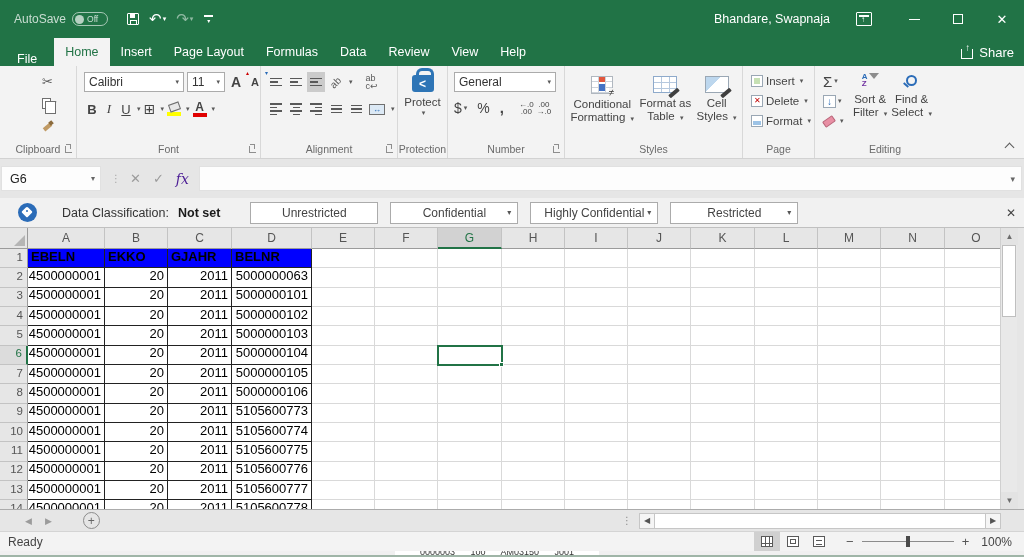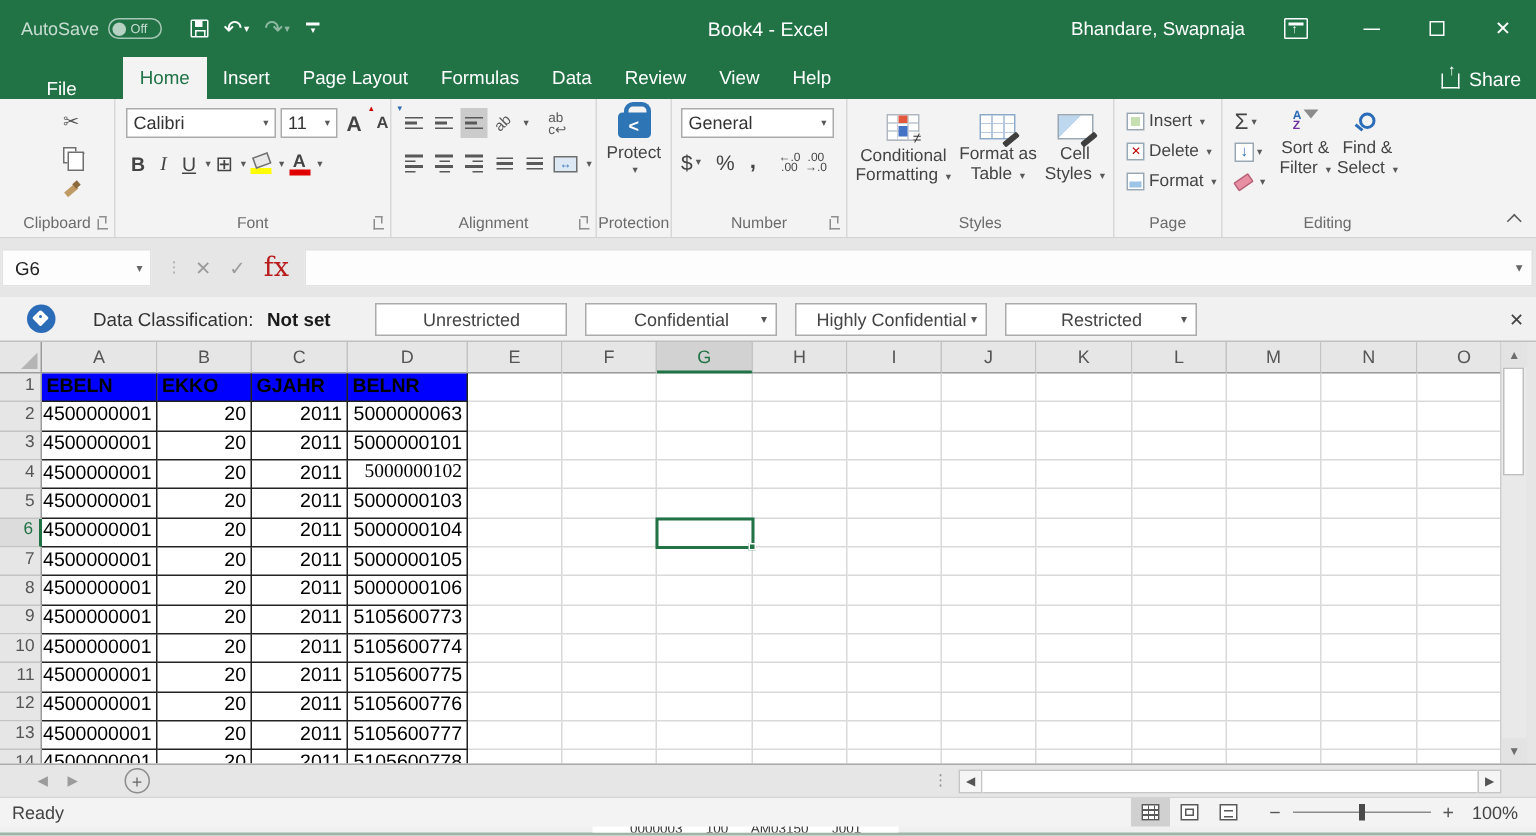--- a/index.html
+++ b/index.html
@@ -29,21 +29,21 @@
   .ribbon-opts { width:16px; height:14px; border:1px solid #fff; border-radius:1px; position:relative; margin-right:20px; }
   .ribbon-opts:before { content:''; position:absolute; top:2px; left:2px; right:2px; height:2px; background:#fff; }
   .ribbon-opts:after { content:'\2191'; position:absolute; top:2px; left:4px; font-size:8px; color:#fff; }
   .winbtn { width:44px; height:38px; display:flex; align-items:center; justify-content:center; color:#fff; font-size:13px; }
   .min-ico { width:11px; height:1px; background:#fff; }
   .max-ico { width:10px; height:10px; border:1px solid #fff; }
 
   
   .tabrow { top:38px; height:28px; background:#217346; display:flex; align-items:stretch; }
   .rtab { color:#fff; font-size:12.5px; display:flex; align-items:center; padding:0 11px; }
-  .rtab.file { padding:0 31px;margin-top:13px; }
+  .rtab.file { padding:0 17px;margin-top:13px; }
   .rtab.active { background:#f3f3f3; color:#217346; }
   .tellme { display:flex; align-items:center; color:#fff; font-size:13px; gap:7px; padding-left:13px; }
   .bulb { width:9px; height:9px; border:1.2px solid #fff; border-radius:50%; position:relative; }
   .bulb:after { content:''; position:absolute; left:2px; top:9px; width:3px; height:3px; border-left:1.2px solid #fff; border-right:1.2px solid #fff; }
   .share { position:absolute; right:10px; top:38px; height:28px; display:flex; align-items:center; color:#fff; font-size:13px; gap:6px; }
   .share-ico { width:12px; height:10px; border:1px solid #fff; border-top:none; position:relative; margin-top:4px; }
   .share-ico:before { content:'\2191'; position:absolute; left:3px; top:-7px; font-size:10px; color:#fff; }
 
   
   .ribbon { top:66px; height:93px; background:#f3f3f3; border-bottom:1px solid #d2d2d2; display:flex; }
@@ -149,21 +149,21 @@
   .mag:after { content:''; position:absolute; left:-5px; bottom:-2px; width:6px; height:2px; background:#2b6cb8; transform:rotate(40deg); }
   .collapse { position:absolute; right:10px; bottom:8px; width:8px; height:8px; font-size:0; }
   .collapse:before { content:''; position:absolute; left:0; top:2px; width:6px; height:6px; border-left:1.5px solid #595959; border-top:1.5px solid #595959; transform:rotate(45deg); }
 
   
   .fbar { top:159px; height:39px; background:#e6e6e6; display:flex; align-items:center; }
   .namebox { width:100px; height:25px; background:#fdfdfd; border:1px solid #e1e1e1; margin-left:1px; display:flex; align-items:center; font-size:12.5px; color:#222; padding-left:8px; }
   .namebox .ca { margin-left:auto; margin-right:5px; font-size:8px; color:#666; }
   .fdots { color:#a9a9a9; font-size:10px; margin:0 8px 0 10px; letter-spacing:1px; }
   .fbtns { display:flex; align-items:center; gap:12px; margin-right:10px; }
-  .fbtns .fx { font-family:"DejaVu Serif","Liberation Serif",serif; font-size:18px; color:#b91c1c; }
+  .fbtns .fx { font-family:"DejaVu Serif","Liberation Serif",serif; font-style:italic; font-size:14px; color:#4c1d95; }
   .fbtns .fb { color:#9b9b9b; font-size:13px; }
   .fbtns .ok { color:#9b9b9b; font-size:13px; }
   .finput { flex:1; height:25px; background:#fdfdfd; border:1px solid #e1e1e1; margin-right:2px; display:flex; align-items:center; justify-content:flex-end; }
   .finput .ca { font-size:9px; color:#666; margin-right:6px; }
 
   
   .classbar { top:198px; height:30px; background:#f1f1f1; border-bottom:1px solid #c0c0c0; display:flex; align-items:center; }
   .tag-ico { width:19px; height:19px; border-radius:50%; background:#2b6cb8; margin-left:18px; position:relative; }
   .tag-ico:before { content:''; position:absolute; left:5px; top:5px; width:8px; height:8px; background:#fff; border-radius:2px 1px 1px 1px; transform:rotate(45deg); }
   .tag-ico:after { content:''; position:absolute; left:8px; top:7px; width:2px; height:2px; background:#2b6cb8; border-radius:50%; }
@@ -246,21 +246,20 @@
     <span class="qat-btn">
         <span class="save-ico"></span>
       </span>
     <span class="qat-btn">↶<span class="mini-caret">▾</span></span>
     <span class="qat-btn dim">↷<span class="mini-caret">▾</span></span>
     <span class="qat-more">
         <span class="bar"></span>
         <span class="car">▾</span>
       </span>
   </div>
-  <div class="tb-title">Book4  -  Excel</div>
   <div class="tb-right">
     <span class="tb-user">Bhandare, Swapnaja</span>
     <span class="ribbon-opts"></span>
     <span class="winbtn">
         <span class="min-ico"></span>
       </span>
     <span class="winbtn">
         <span class="max-ico"></span>
       </span>
     <span class="winbtn">✕</span>
@@ -646,21 +645,21 @@
       <div class="gcell" style="width: 63px;"></div>
       <div class="gcell" style="width: 63px;"></div>
       <div class="gcell" style="width: 64px;"></div>
       <div class="gcell" style="width: 63px;"></div>
     </div>
     <div class="grow" style="height: 19.35px;">
       <div class="rhdr">4</div>
       <div class="gcell datac" style="width: 77px;">4500000001</div>
       <div class="gcell datac" style="width: 63px;">20</div>
       <div class="gcell datac" style="width: 64px;">2011</div>
-      <div class="gcell datac" style="width: 80px; font-family: Liberation Serif, serif;">5000000102</div>
+      <div class="gcell datac" style="width: 80px;">5000000102</div>
       <div class="gcell" style="width: 63px;"></div>
       <div class="gcell" style="width: 63px;"></div>
       <div class="gcell" style="width: 64px;"></div>
       <div class="gcell" style="width: 63px;"></div>
       <div class="gcell" style="width: 63px;"></div>
       <div class="gcell" style="width: 63px;"></div>
       <div class="gcell" style="width: 64px;"></div>
       <div class="gcell" style="width: 63px;"></div>
       <div class="gcell" style="width: 63px;"></div>
       <div class="gcell" style="width: 64px;"></div>

